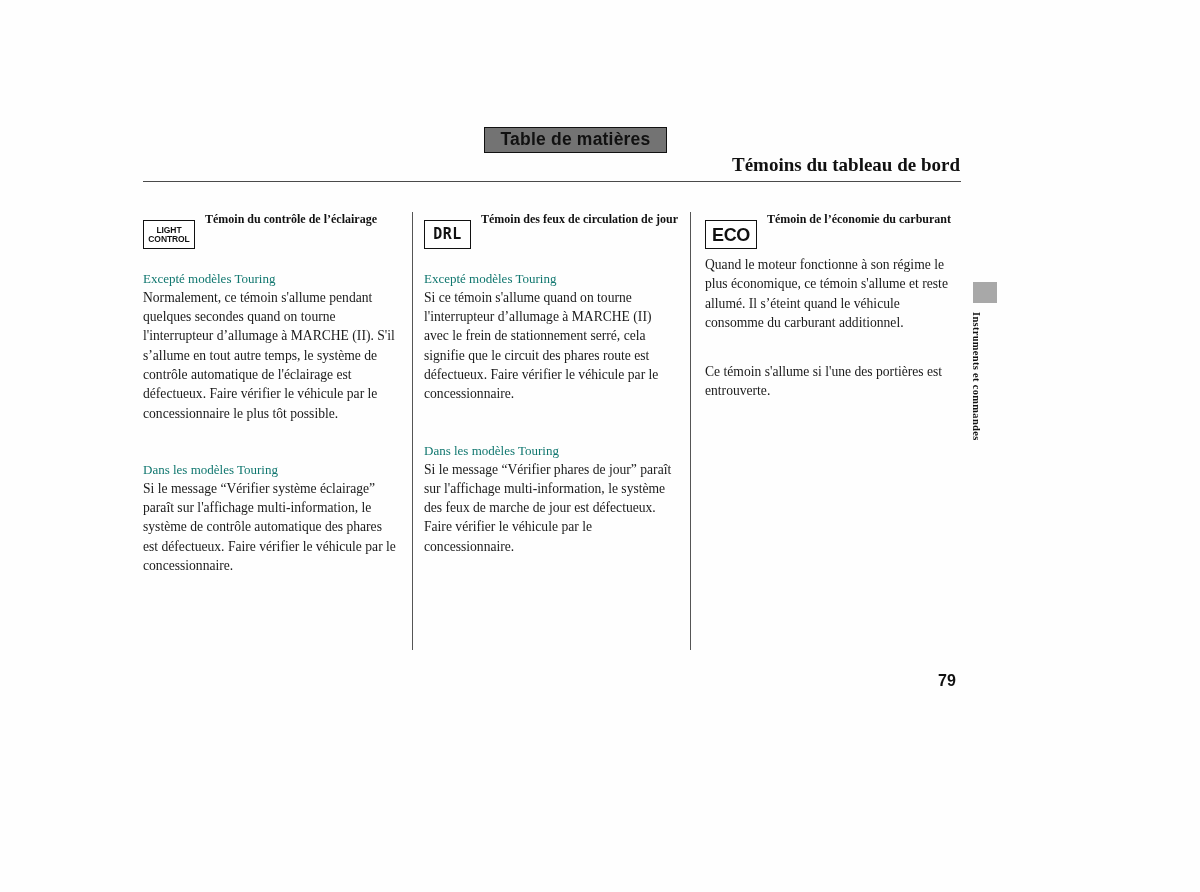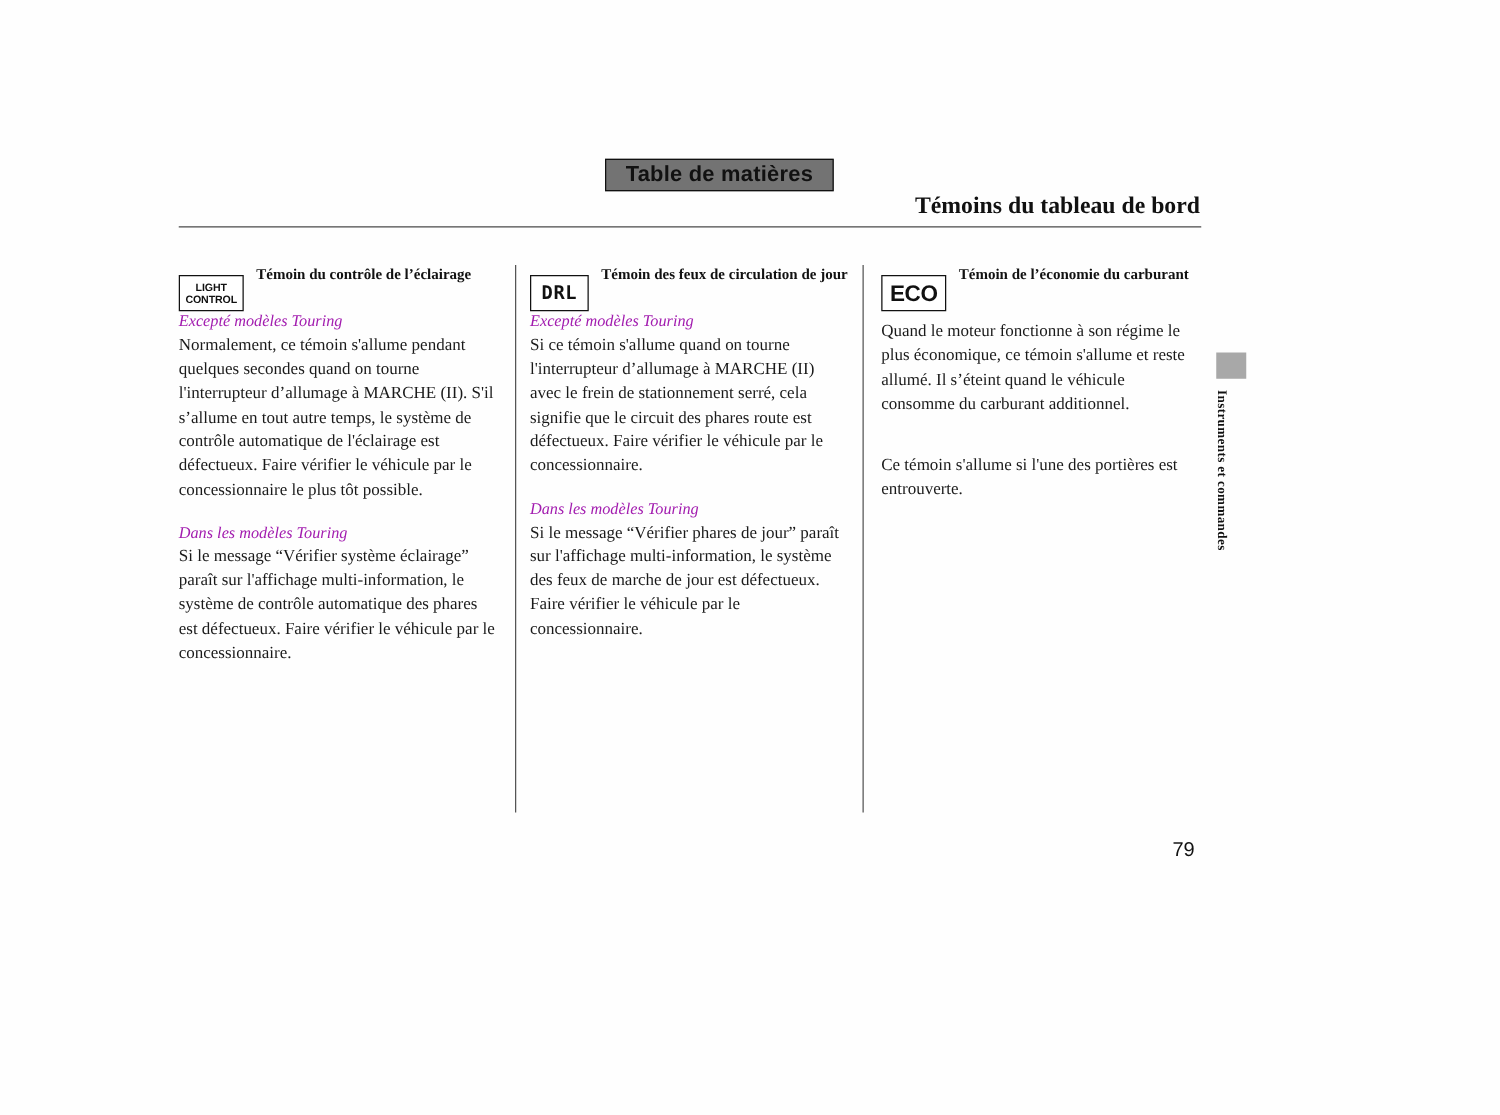--- a/index.html
+++ b/index.html
@@ -150,25 +150,24 @@
   .entry-title {
     font-family: "Liberation Serif", serif;
     font-weight: bold;
     font-size: 12px;
     line-height: 1.28;
     color: #111;
     padding-top: 0px;
   }
 
   .sub-italic {
-    font-style: italic;
     font-size: 13px;
     line-height: 1.3;
-    margin-top: 0;
-    color: #a21caf;
+    margin-top: 22px;
+    color: #0f766e;
   }
 
   p.body {
     margin: 0;
     font-size: 13.6px;
     line-height: 1.42;
     color: #1a1a1a;
     text-align: left;
   }
   .gap { height: 17px; }
@@ -197,21 +196,21 @@
     letter-spacing: 0.3px;
     white-space: nowrap;
   }
 
   
   .page-number {
     position: absolute;
     left: 938px;
     top: 672px;
     font-family: "Liberation Sans", sans-serif;
-    font-weight: normal;
+    font-weight: bold;
     font-size: 16px;
     color: #111;
   }
 </style>
 </head>
 <body>
 
 <div class="page">
 
   <div class="toc-box">

